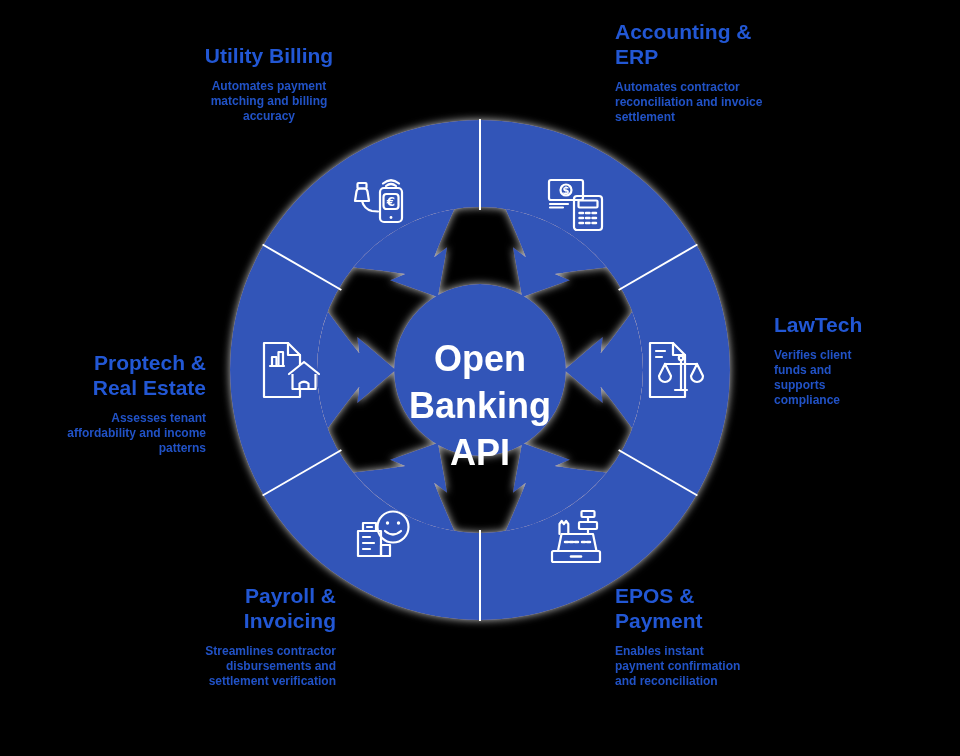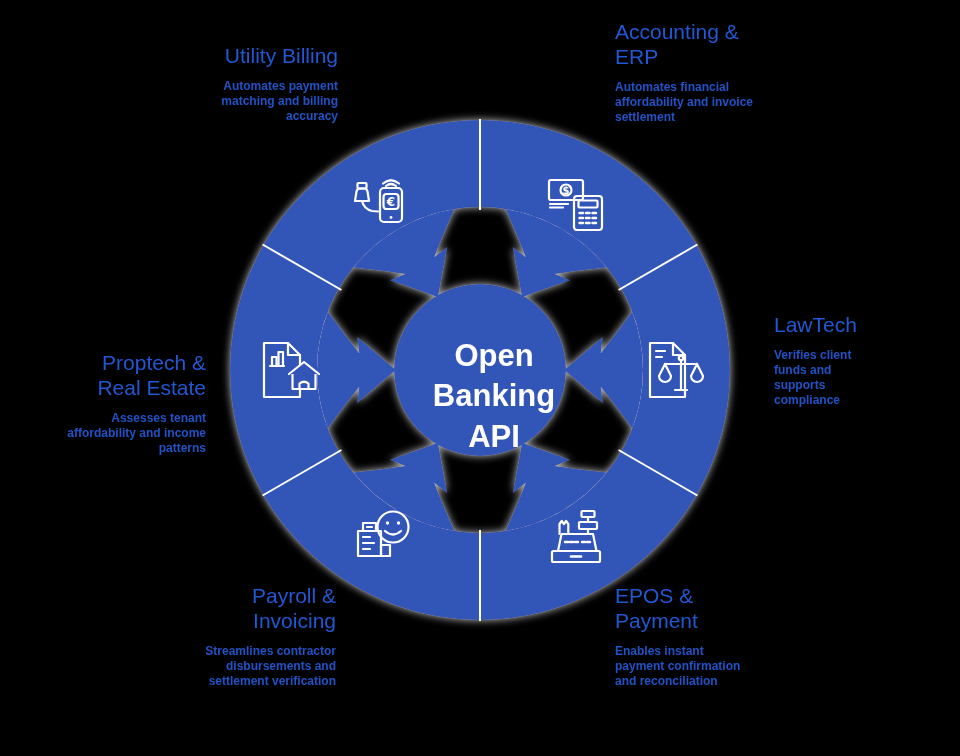--- a/index.html
+++ b/index.html
@@ -2,31 +2,31 @@
 <html><head>
 <meta charset="utf-8">
 <style>
   html,body{margin:0;padding:0;background:#000;}
   #stage{
     position:relative;width:960px;height:756px;background:#000;overflow:hidden;
     font-family:"Liberation Sans", sans-serif;
   }
   .label{position:absolute;}
   .label .hd{
-    font-size:21px;font-weight:400;line-height:1.19;color:#2257d4;margin:0 0 10px 0;
+    font-size:21px;font-weight:700;line-height:1.19;color:#2257d4;margin:0 0 10px 0;
   }
   .label .bd{
     font-size:12px;font-weight:700;line-height:1.24;color:#2152c6;margin:0;
   }
   .align-right{text-align:right;}
   .align-left{text-align:left;}
   #wheel-svg{position:absolute;left:220px;top:110px;overflow:visible;}
   #center-label{
-    position:absolute;left:404px;top:336px;width:180px;text-align:center;
-    color:#ffffff;font-weight:700;font-size:31px;line-height:1.3;
+    position:absolute;left:390px;top:336px;width:180px;text-align:center;
+    color:#ffffff;font-weight:700;font-size:36px;line-height:1.3;
   }
   #center-label span{display:block;}
 </style>
 </head>
 <body>
 
 <div id="stage">
 
   <svg id="wheel-svg" width="520" height="520" viewBox="0 0 520 520">
     <defs>
@@ -128,28 +128,28 @@
         <path d="M11.5,19 V13.5 Q16,10 20.5,13.5 V19"></path>
       </g>
     </g>
   </svg>
 
   <div id="center-label">
     <span>Open</span>
     <span>Banking API</span>
   </div>
 
-  <div class="label align-right" style="left:200px;top:44px;width:138px;">
+  <div class="label align-right" style="left:200px;top:44px;width:138px;text-align:center;">
     <div class="hd">Utility Billing</div>
     <div class="bd">Automates payment matching and billing accuracy</div>
   </div>
 
   <div class="label align-left" style="left:615px;top:20px;width:150px;">
     <div class="hd">Accounting &amp; ERP</div>
-    <div class="bd">Automates financial affordability and invoice settlement</div>
+    <div class="bd">Automates contractor reconciliation and invoice settlement</div>
   </div>
 
   <div class="label align-left" style="left:774px;top:313px;width:110px;">
     <div class="hd">LawTech</div>
     <div class="bd">Verifies client funds and supports compliance</div>
   </div>
 
   <div class="label align-right" style="left:198px;top:584px;width:138px;">
     <div class="hd">Payroll &amp; Invoicing</div>
     <div class="bd">Streamlines contractor disbursements and settlement verification</div>

